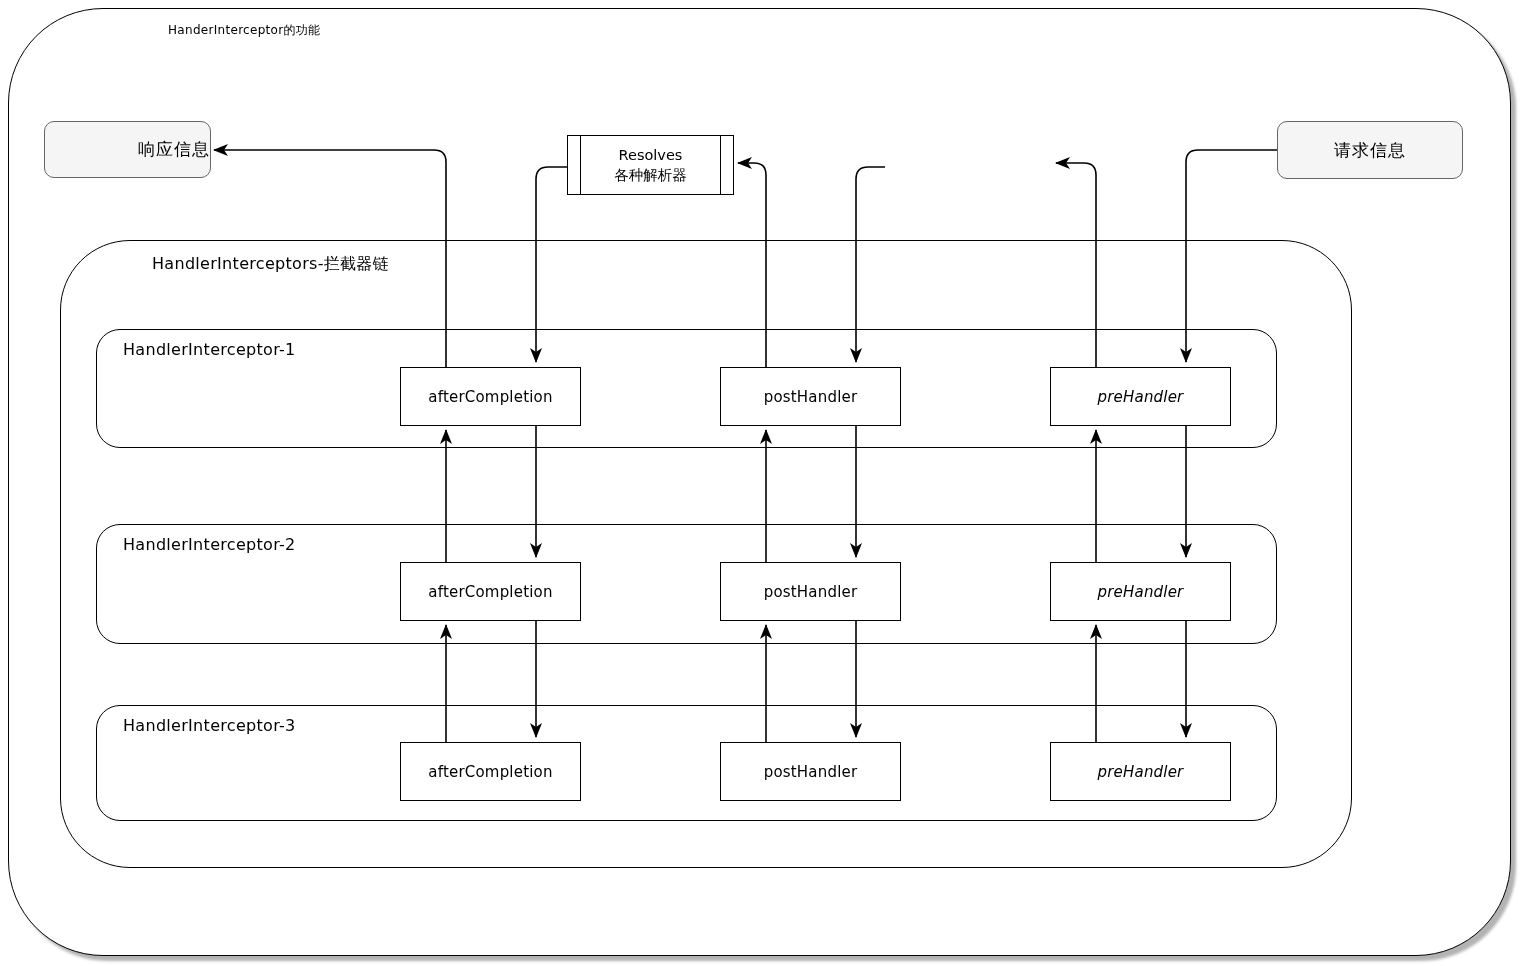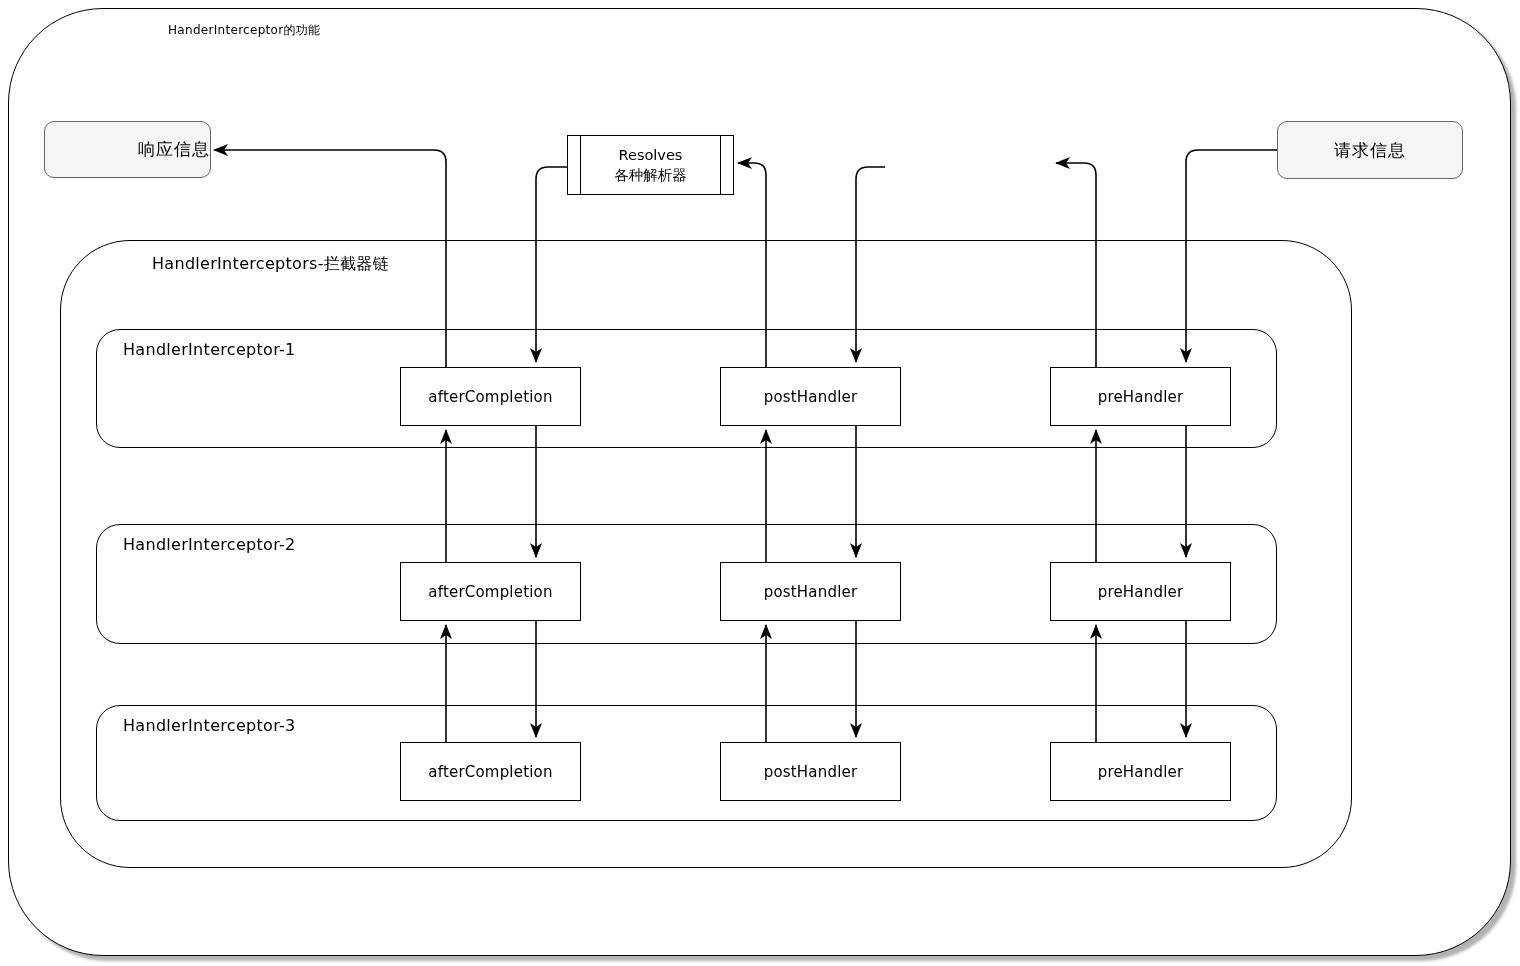--- a/index.html
+++ b/index.html
@@ -71,21 +71,21 @@
 
   
   .method-box {
     position:absolute; width:181px; height:59px;
     background:#ffffff; border:1.6px solid #000;
     display:flex; align-items:center; justify-content:center;
     font-size:15px; letter-spacing:.2px;
   }
   .col-after { left:400px; }
   .col-post  { left:720px; }
-  .col-pre   { left:1050px; }
+  .col-pre   { left:1050px;font-style:italic; }
   .row-1 { top:367px; }
   .row-2 { top:562px; }
   .row-3 { top:742px; }
 
   
   .connector-layer {
     position:absolute; left:0; top:0; width:1520px; height:966px;
     pointer-events:none;
   }
   .connector-layer path.edge {

